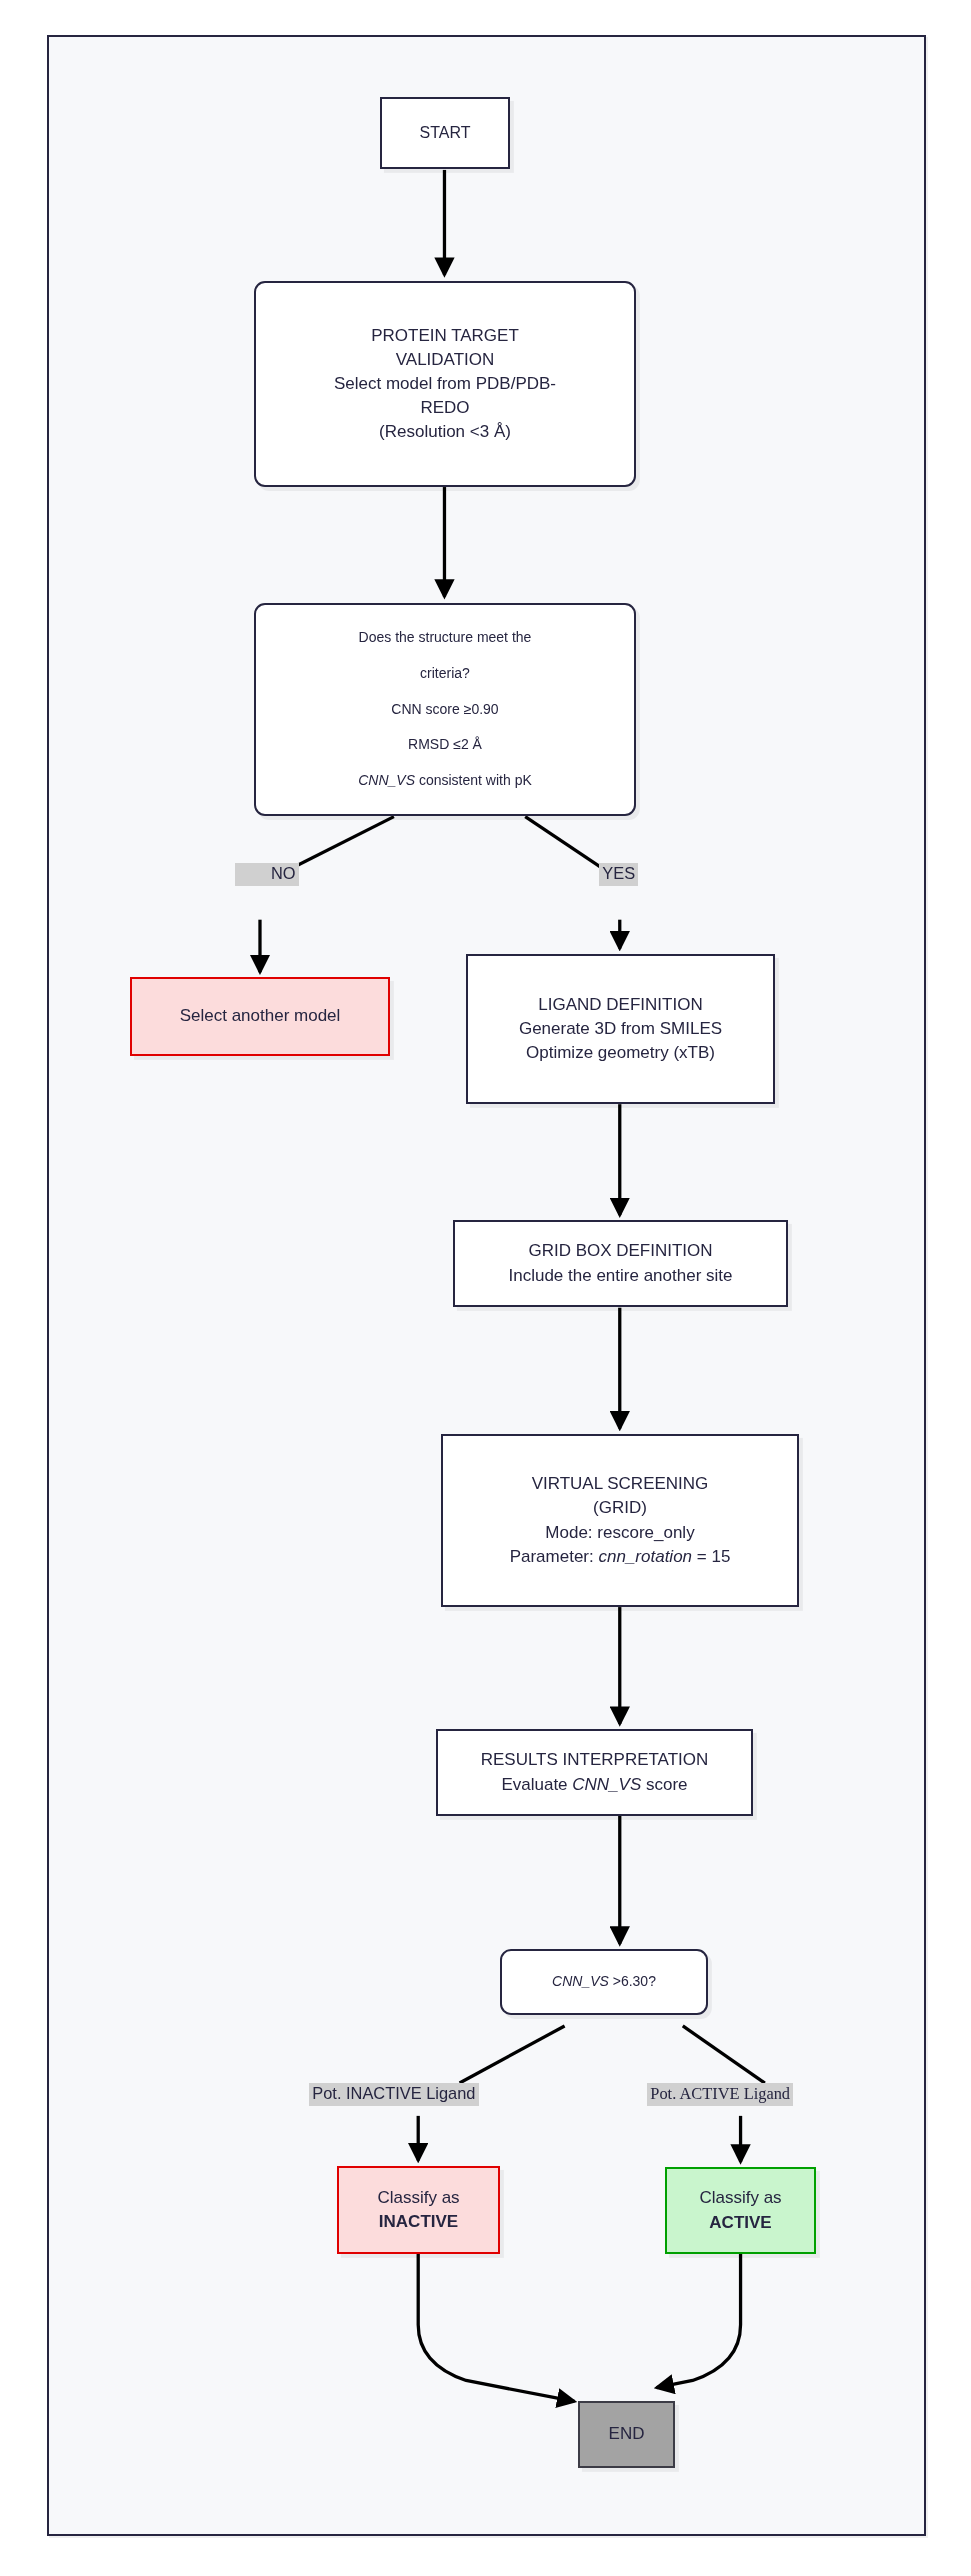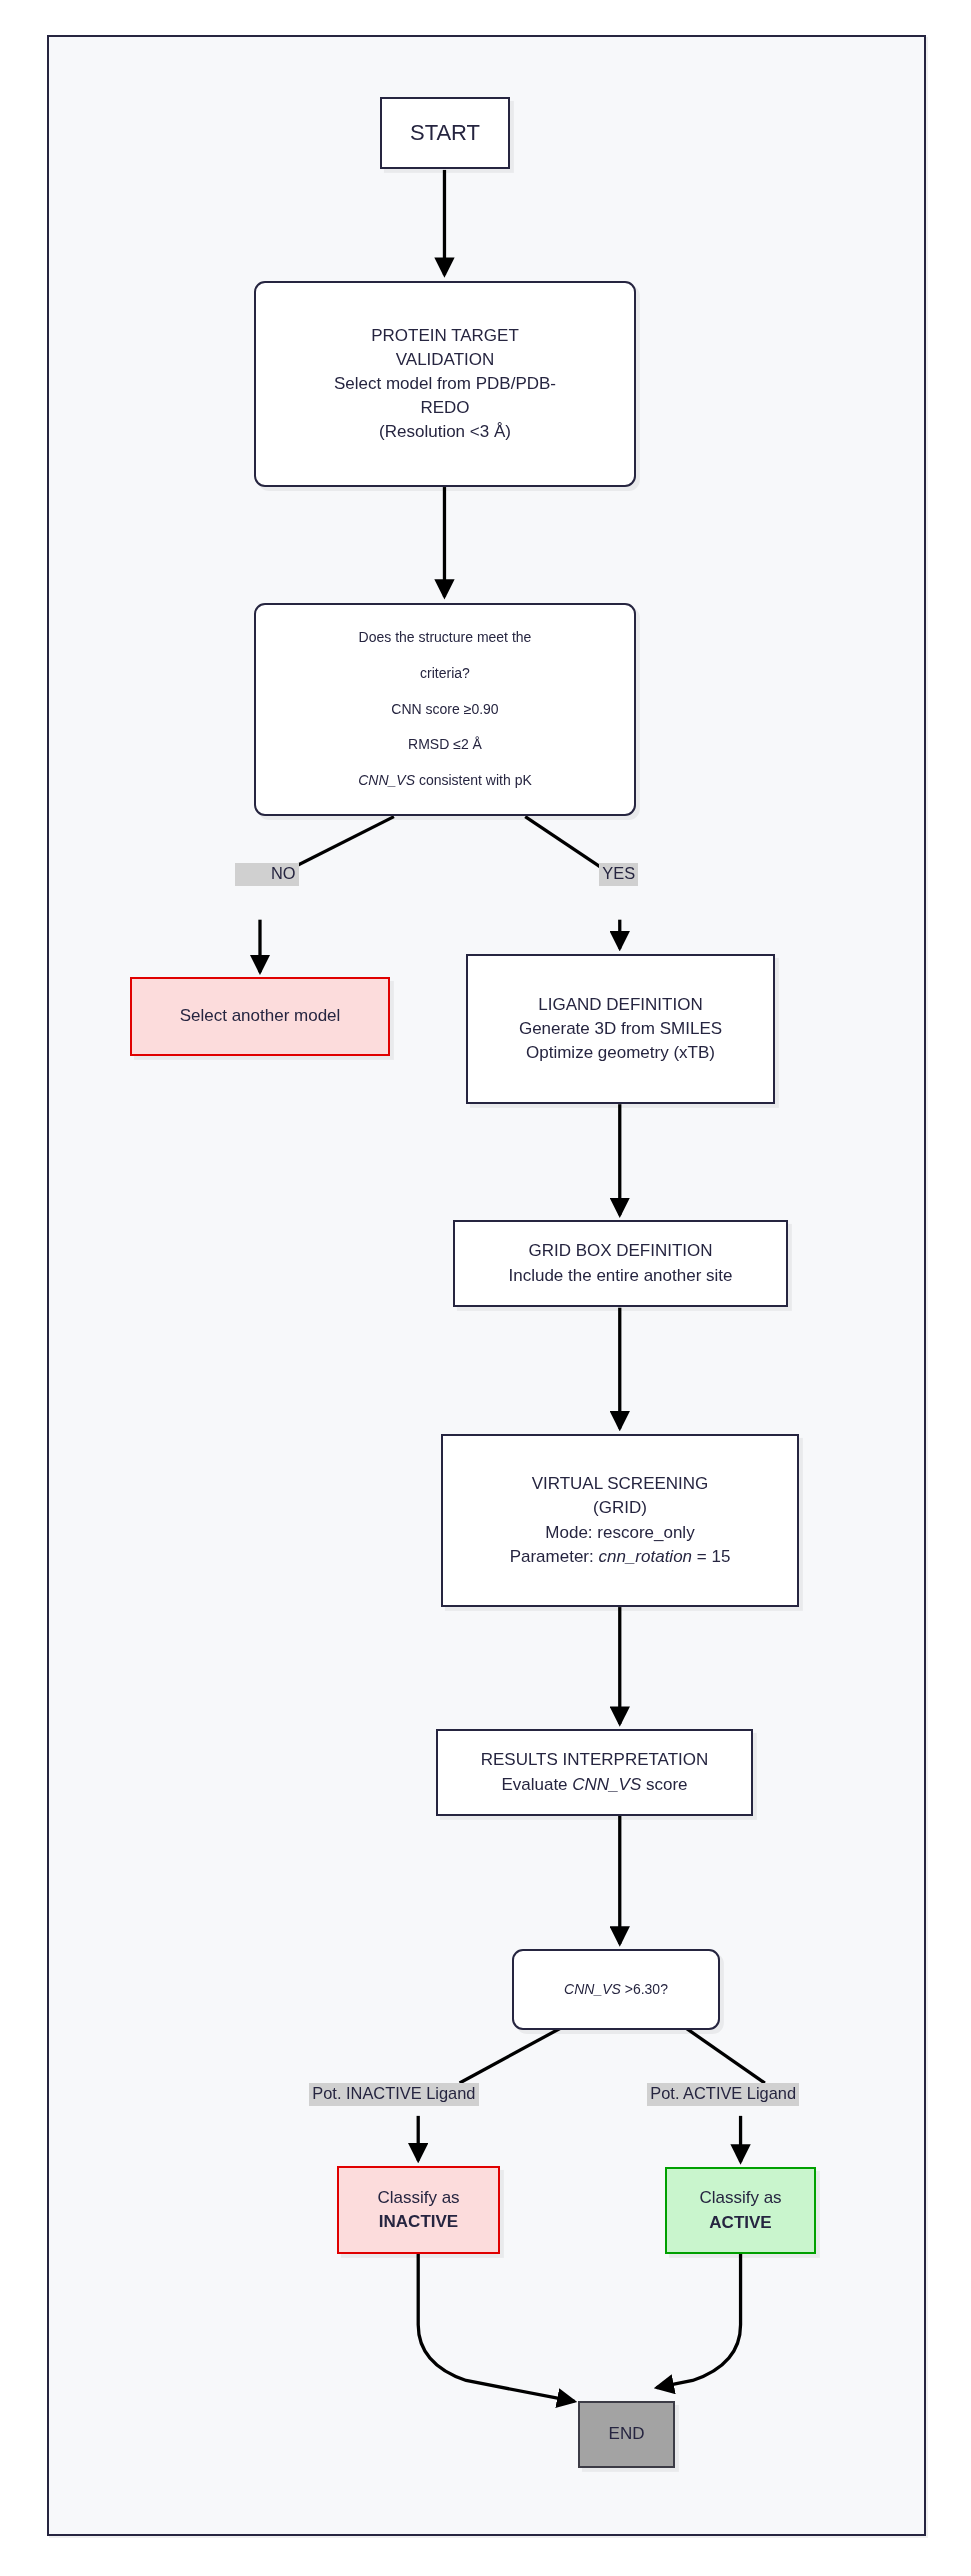--- a/index.html
+++ b/index.html
@@ -46,21 +46,21 @@
     border: 2.6px solid #262540;
     box-shadow: 3.9px 3.9px 0 0 rgba(0,0,0,0.055);
     z-index: 3;
   }
   .node .ln {
     display: block;
     line-height: 1.42;
     white-space: nowrap;
   }
   .rounded { border-radius: 11px; }
-  .node.start-end { font-size: 22px; }
+  .node.start-end { font-size: 16px; }
   .node.process { font-size: 17px; }
   .node.decision { font-size: 14px; gap: 16px; }
   .node.terminal-end {
     background: #a3a3a3;
     border-color: #3c3c46;
     font-size: 17px;
   }
   .node.danger {
     background: #fcdcdc;
     border-color: #e00000;
@@ -169,21 +169,21 @@
     <span class="ln">(GRID)</span>
     <span class="ln">Mode: rescore_only</span>
     <span class="ln"><span>Parameter: </span><span class="it">cnn_rotation</span><span> = 15</span></span>
   </div>
 
   <div class="node process" style="left:436px; top:1729px; width:317px; height:87px;">
     <span class="ln">RESULTS INTERPRETATION</span>
     <span class="ln"><span>Evaluate </span><span class="it">CNN_VS</span><span> score</span></span>
   </div>
 
-  <div class="node decision rounded" style="left:512px; top:1949px; width:208px; height:81px;">
+  <div class="node decision rounded" style="left:500px; top:1949px; width:208px; height:66px;">
     <span class="ln"><span class="it">CNN_VS</span><span> &gt;6.30?</span></span>
   </div>
 
   <div class="node danger" style="left:337px; top:2166px; width:163px; height:88px;">
     <span class="ln">Classify as</span>
     <span class="ln bd">INACTIVE</span>
   </div>
 
   <div class="node success" style="left:665px; top:2167px; width:151px; height:87px;">
     <span class="ln">Classify as</span>
@@ -199,18 +199,18 @@
   </div>
 
   <div class="edge-label" style="left:599px; top:863px;">
     <span>YES</span>
   </div>
 
   <div class="edge-label" style="left:309px; top:2083px;">
     <span>Pot. INACTIVE Ligand</span>
   </div>
 
-  <div class="edge-label" style="left:647px; top:2083px;">
+  <div class="edge-label" style="left:647px; top:2083px;font-family:Liberation Serif, serif;">
     <span>Pot. ACTIVE Ligand</span>
   </div>
 
 </div>
 
 
 </body></html>

